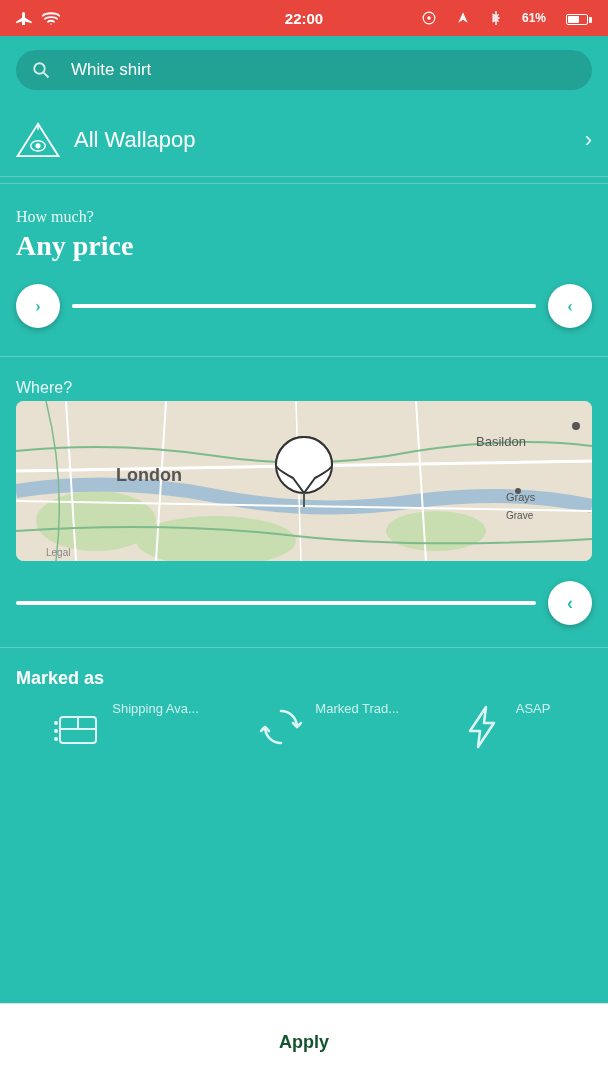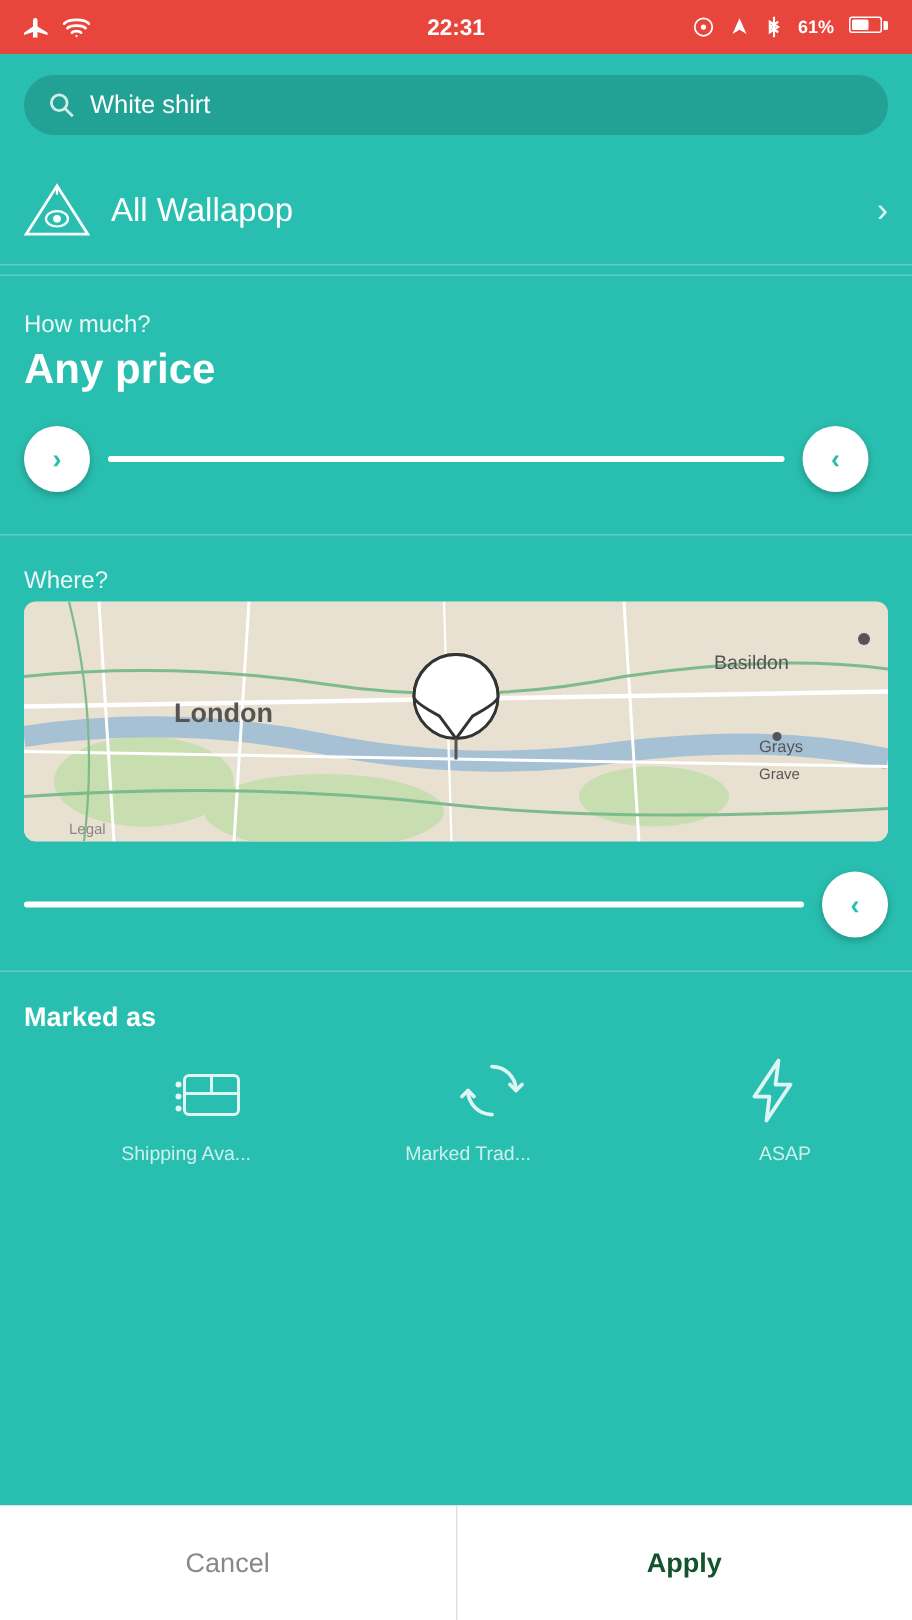--- a/index.html
+++ b/index.html
@@ -20,32 +20,32 @@
       height: 36px;
       display: flex;
       align-items: center;
       justify-content: space-between;
       padding: 0 16px;
       font-size: 13px;
       color: white;
       font-weight: 600;
     }
     .status-left { display: flex; gap: 8px; align-items: center; }
-    .status-right { display: flex; gap: 10px; align-items: flex-start; font-size: 12px; }
+    .status-right { display: flex; gap: 20px; align-items: flex-end; font-size: 12px; }
     .status-time { position: absolute; left: 50%; transform: translateX(-50%); font-size: 15px; font-weight: 700; }
 
     
     .search-bar {
       margin: 14px 16px 14px 16px;
       background: rgba(0,0,0,0.15);
       border-radius: 24px;
       display: flex;
       align-items: center;
       padding: 10px 16px;
-      gap: 10px;
+      gap: 21px;
     }
     .search-bar input {
       background: transparent;
       border: none;
       outline: none;
       color: white;
       font-size: 17px;
       flex: 1;
     }
     .search-bar input::placeholder { color: rgba(255,255,255,0.85); }
@@ -64,21 +64,21 @@
       margin-right: 14px;
     }
     .wallapop-label {
       font-size: 22px;
       font-weight: 500;
       flex: 1;
     }
     .chevron-right { font-size: 22px; opacity: 0.9; }
 
     
-    .section { padding: 18px 29px 10px 16px; }
+    .section { padding: 18px 16px 10px 16px; font-family: Liberation Serif, serif; }
     .section-subtitle { font-size: 16px; opacity: 0.9; margin-bottom: 4px; }
     .section-title { font-size: 28px; font-weight: 600; margin-bottom: 16px; }
 
     
     .price-slider-wrap {
       position: relative;
       display: flex;
       align-items: center;
       margin: 10px 0 6px 0;
       height: 56px;
@@ -182,22 +182,22 @@
     
     .marked-section { padding: 14px 16px 10px 16px; }
     .marked-label { font-size: 18px; font-weight: 600; margin-bottom: 12px; }
     .marked-icons {
       display: flex;
       justify-content: space-around;
       padding: 0 8px;
     }
     .marked-item {
       display: flex;
-      flex-direction: column;
-      align-items: flex-end;
+      flex-direction: row;
+      align-items: flex-start;
       gap: 8px;
       opacity: 0.85;
       cursor: pointer;
       min-width: 100px;
     }
     .marked-item-label { font-size: 13px; text-align: center; opacity: 0.9; }
 
     
     .bottom-bar {
       position: fixed;
@@ -246,21 +246,21 @@
       <path d="M21 14l-9-5.5V3a2 2 0 0 0-4 0v5.5L0 14v2l8-2.5V18l-2 1.5V21l4-1 4 1v-1.5L12 18v-4.5L21 16v-2z"></path>
     </svg>
 
     <svg width="18" height="14" viewBox="0 0 24 18" fill="none" stroke="white" stroke-width="2.5" stroke-linecap="round">
       <path d="M1 6C5 1.5 19 1.5 23 6"></path>
       <path d="M4 10c2.5-3 13.5-3 16 0"></path>
       <path d="M8 14c1.5-1.8 6.5-1.8 8 0"></path>
       <circle cx="12" cy="17" r="1" fill="white" stroke="none"></circle>
     </svg>
   </div>
-  <span class="status-time">22:31</span>
+  <span class="status-time">22:00</span>
   <div class="status-right">
 
     <svg width="14" height="14" viewBox="0 0 24 24" fill="white">
       <circle cx="12" cy="12" r="10" fill="none" stroke="white" stroke-width="2"></circle>
       <circle cx="12" cy="12" r="3" fill="white"></circle>
     </svg>
     <svg width="14" height="14" viewBox="0 0 24 24" fill="white">
       <path d="M12 2 L20 20 L12 15 L4 20 Z"></path>
     </svg>
 
@@ -418,15 +418,14 @@
       </svg>
       <span class="marked-item-label">ASAP</span>
     </div>
 
   </div>
 </div>
 
 <div style="height:80px;"></div>
 
 <div class="bottom-bar">
-  <div class="bottom-cancel">Cancel</div>
   <div class="bottom-apply">Apply</div>
 </div>
 
 </body></html>

